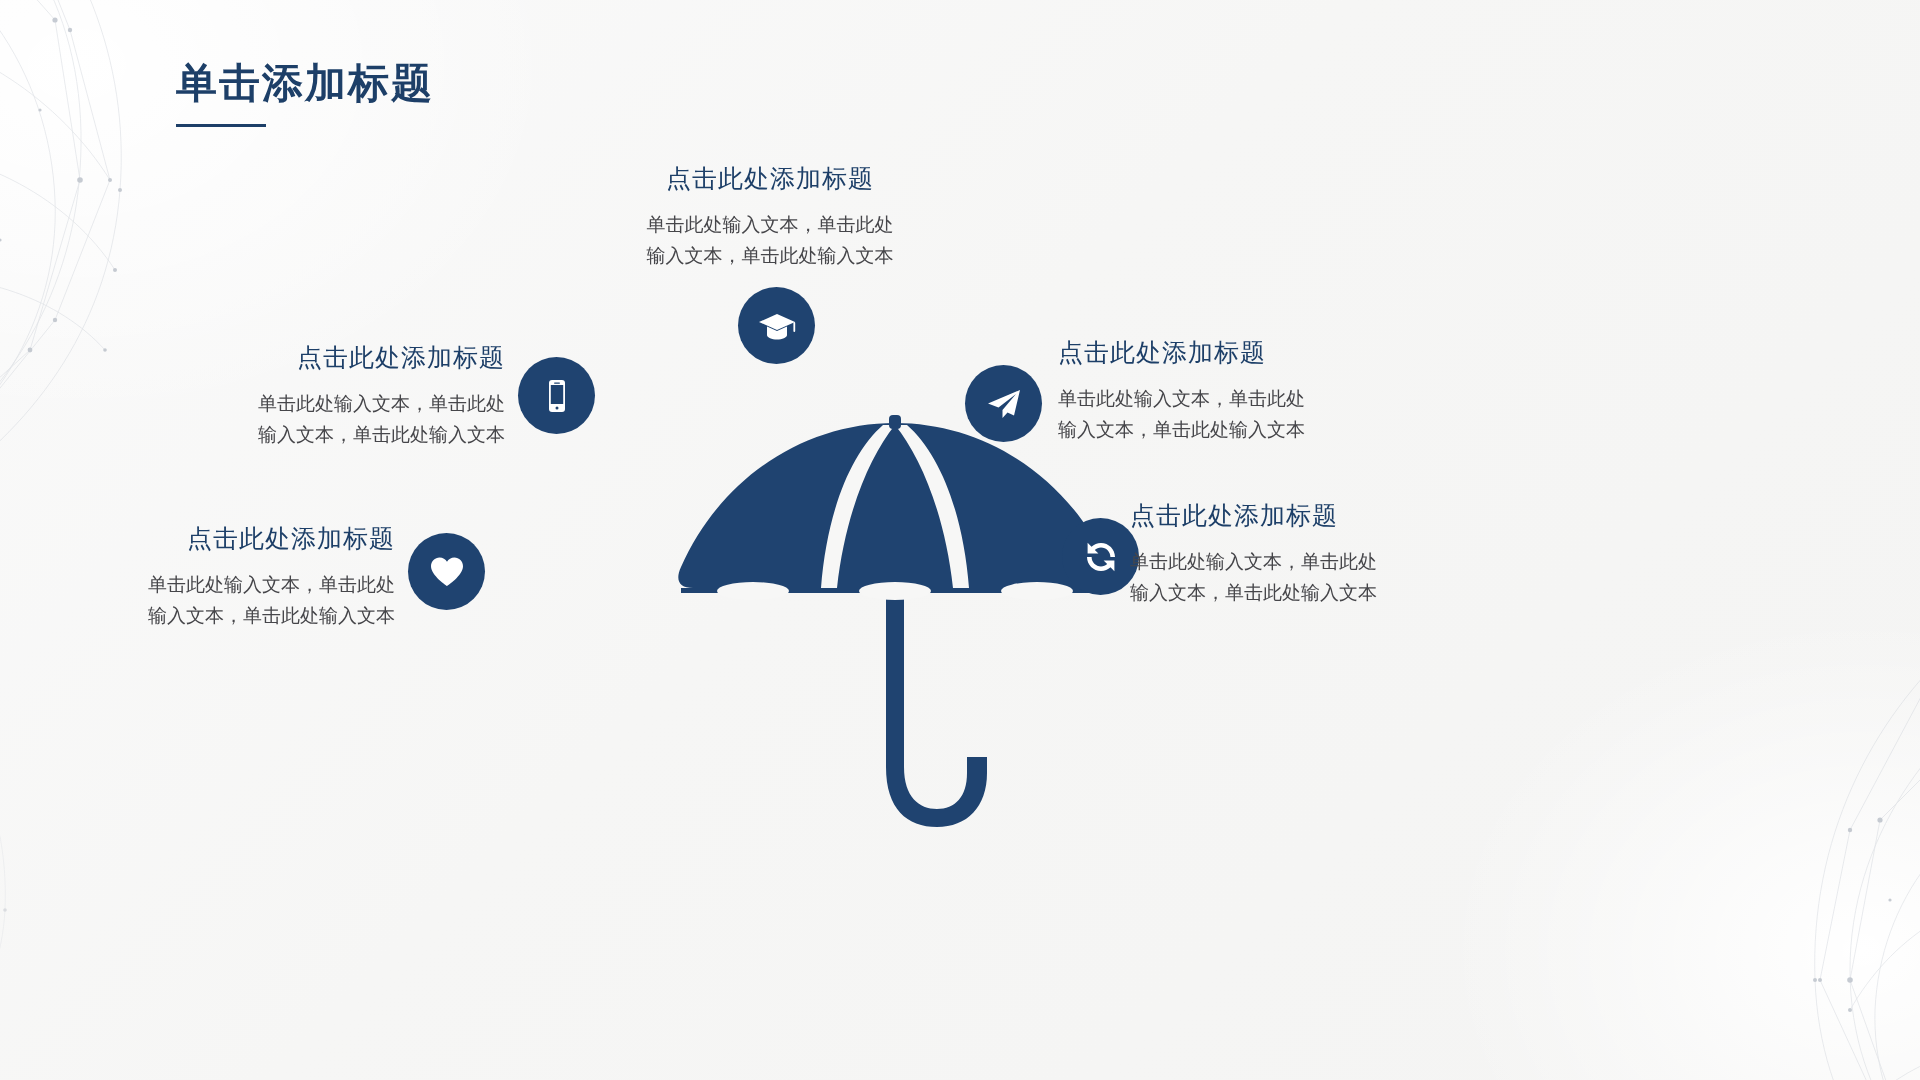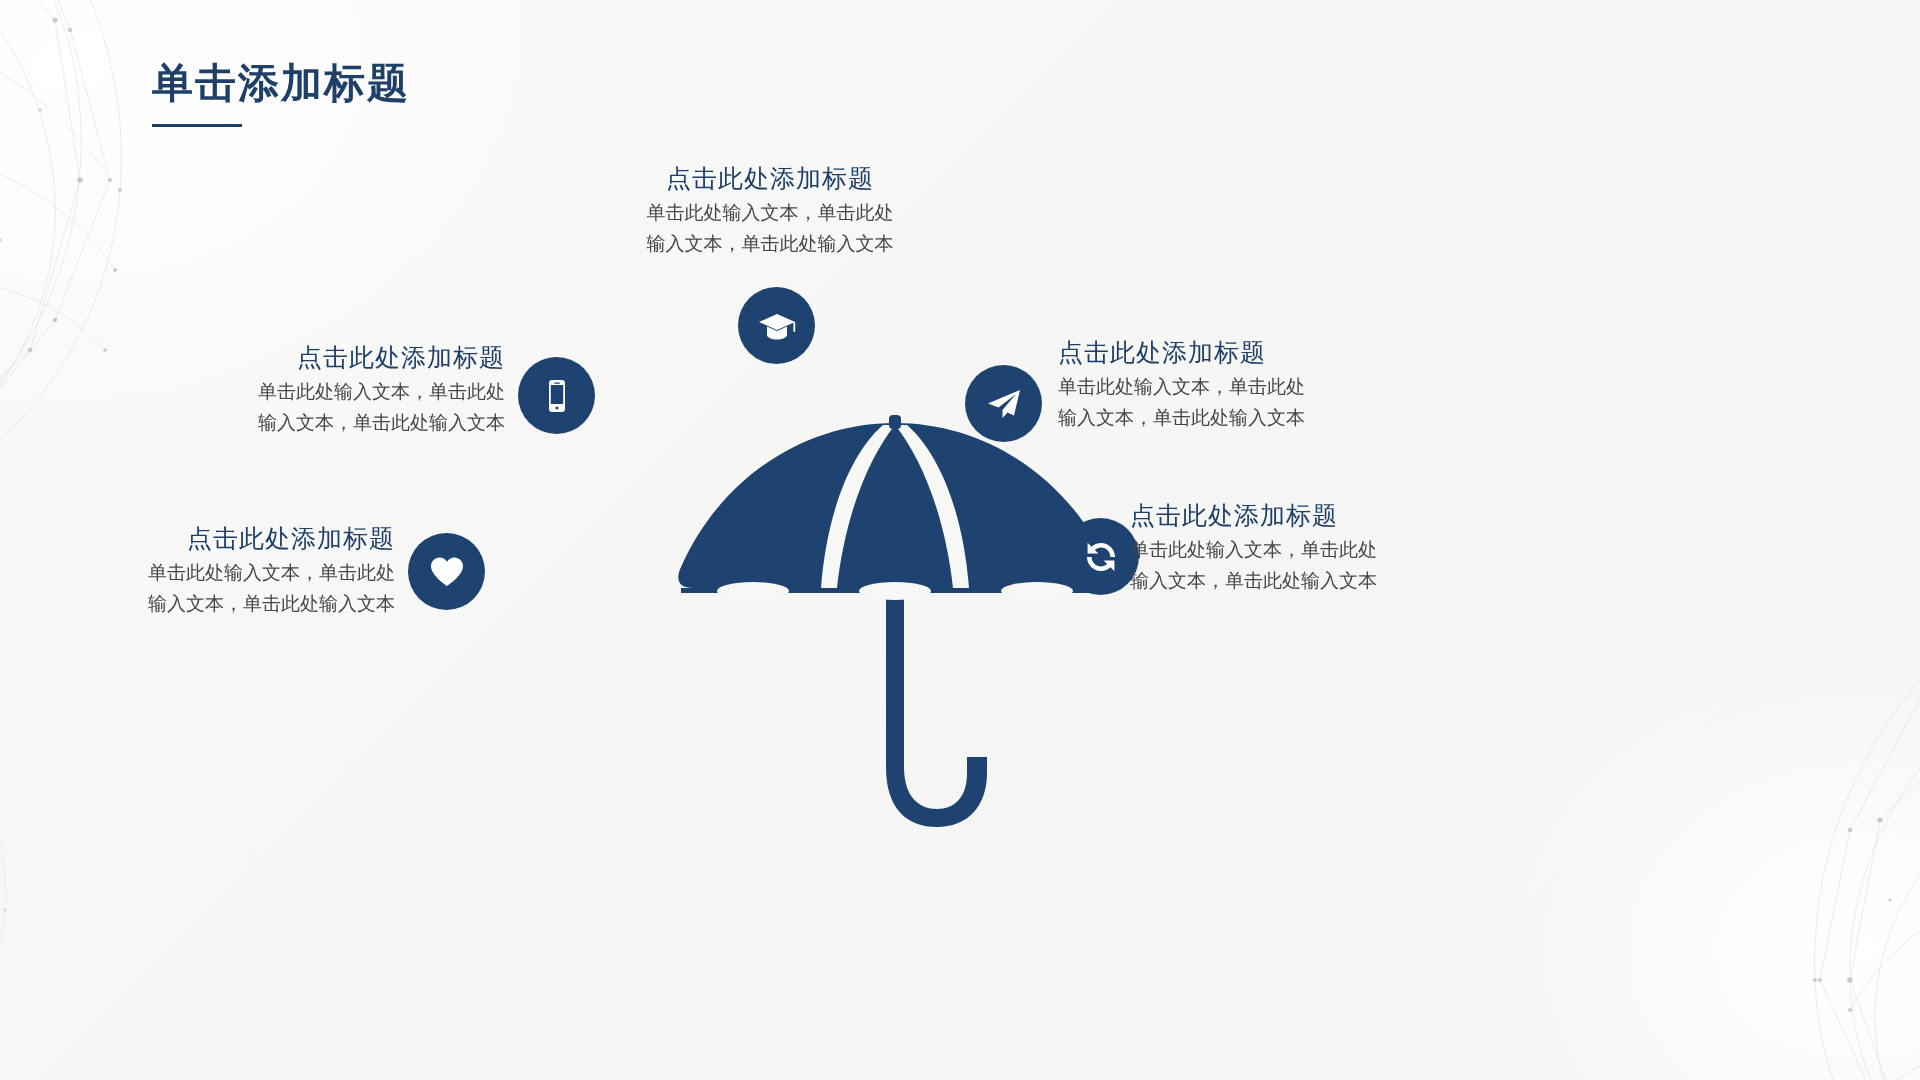--- a/index.html
+++ b/index.html
@@ -33,21 +33,21 @@
     pointer-events: none;
     opacity: 0.55;
   }
   .net-tl { left: -120px; top: -150px; width: 520px; height: 640px; }
   .net-br { right: -130px; bottom: -160px; width: 520px; height: 600px; }
   .net-ml { left: -190px; top: 640px; width: 400px; height: 430px; opacity: 0.35; }
 
   
   #title-block {
     position: absolute;
-    left: 152px;
+    left: 176px;
     top: 60px;
   }
   #page-title {
     font-size: 41px;
     font-weight: bold;
     color: #1d3f68;
     letter-spacing: 2px;
     line-height: 1.15;
     white-space: nowrap;
   }
@@ -90,21 +90,21 @@
   .block { position: absolute; }
   .block .b-head {
     font-size: 25px;
     font-weight: normal;
     color: #1d3f68;
     letter-spacing: 1px;
     line-height: 1.2;
     white-space: nowrap;
   }
   .block .b-body {
-    margin-top: 4px;
+    margin-top: 16px;
     font-size: 19px;
     color: #46464a;
     line-height: 1.62;
     font-family: "DejaVu Sans", "Liberation Sans", sans-serif;
   }
   .b-body .bl { display: block; white-space: nowrap; }
 
   .align-right { text-align: right; }
   .align-left  { text-align: left; }
   .align-center{ text-align: center; }

